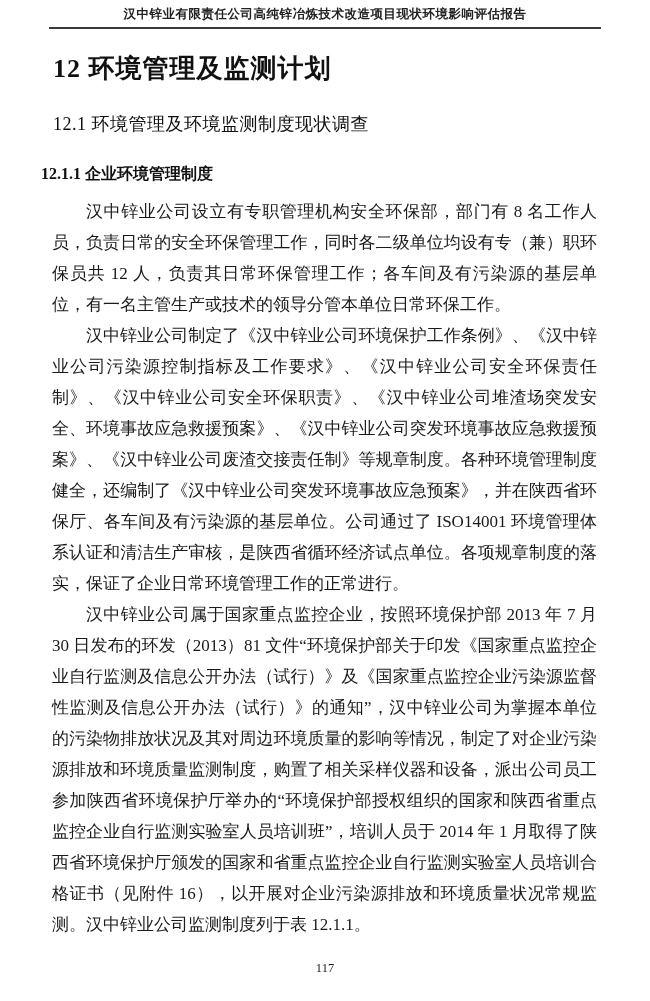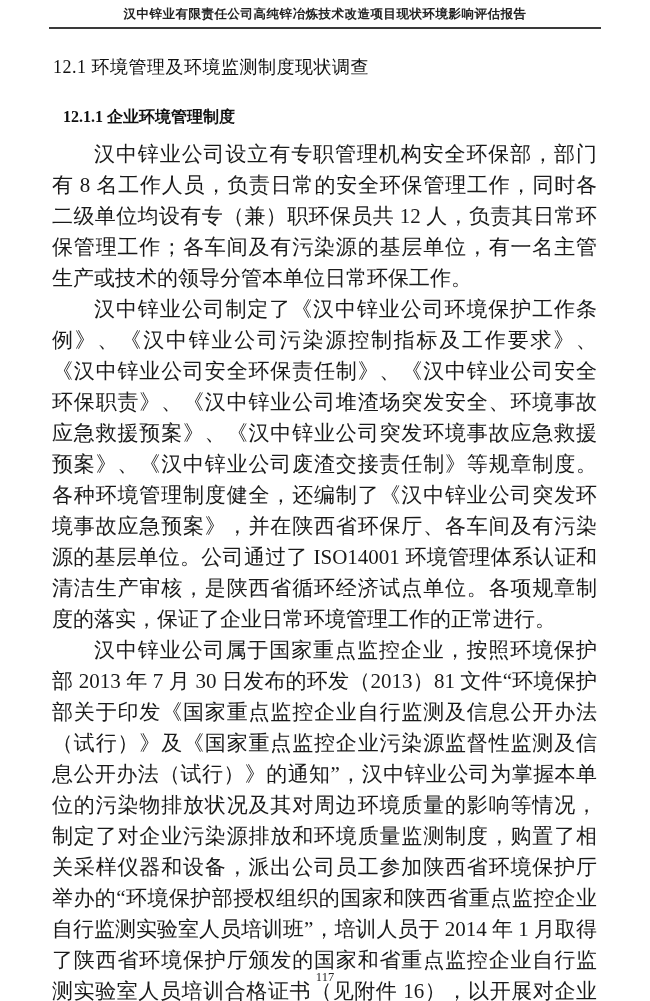--- a/index.html
+++ b/index.html
@@ -39,56 +39,57 @@
     letter-spacing: 1px;
   }
   .section-heading {
     margin: 26px 22px 0 22px;
     font-size: 18px;
     font-weight: normal;
     color: #111;
     letter-spacing: 0.5px;
   }
   .subsection-heading {
-    margin: 28px 22px 0 32px;
+    margin: 28px 22px 0 10px;
     font-size: 16px;
     font-weight: bold;
     color: #111;
   }
   .body-para {
     margin: 11px 22px 0 21px;
-    font-size: 21px;
+    font-size: 17px;
     line-height: 31px;
     text-align: justify;
     text-justify: inter-ideograph;
     text-indent: 2em;
     color: #1a1a1a;
   }
   .body-para + .body-para {
     margin-top: 0;
   }
   .page-footer {
     position: absolute;
-    bottom: 16px;
+    bottom: 25px;
     left: 0;
     width: 100%;
     text-align: center;
     font-size: 12.5px;
     color: #222;
   }
 </style>
 </head>
 <body>
 
 <div class="page">
 
   <div class="running-header">汉中锌业有限责任公司高纯锌冶炼技术改造项目现状环境影响评估报告</div>
 
   <div class="header-rule"></div>
 
+  <div class="chapter-heading">12 环境管理及监测计划</div>
 
   <div class="section-heading">12.1 环境管理及环境监测制度现状调查</div>
 
   <div class="subsection-heading">12.1.1 企业环境管理制度</div>
 
   <p class="body-para">汉中锌业公司设立有专职管理机构安全环保部，部门有 8 名工作人员，负责日常的安全环保管理工作，同时各二级单位均设有专（兼）职环保员共 12 人，负责其日常环保管理工作；各车间及有污染源的基层单位，有一名主管生产或技术的领导分管本单位日常环保工作。</p>
 
   <p class="body-para">汉中锌业公司制定了《汉中锌业公司环境保护工作条例》、《汉中锌业公司污染源控制指标及工作要求》、《汉中锌业公司安全环保责任制》、《汉中锌业公司安全环保职责》、《汉中锌业公司堆渣场突发安全、环境事故应急救援预案》、《汉中锌业公司突发环境事故应急救援预案》、《汉中锌业公司废渣交接责任制》等规章制度。各种环境管理制度健全，还编制了《汉中锌业公司突发环境事故应急预案》，并在陕西省环保厅、各车间及有污染源的基层单位。公司通过了 ISO14001 环境管理体系认证和清洁生产审核，是陕西省循环经济试点单位。各项规章制度的落实，保证了企业日常环境管理工作的正常进行。</p>
 
 

